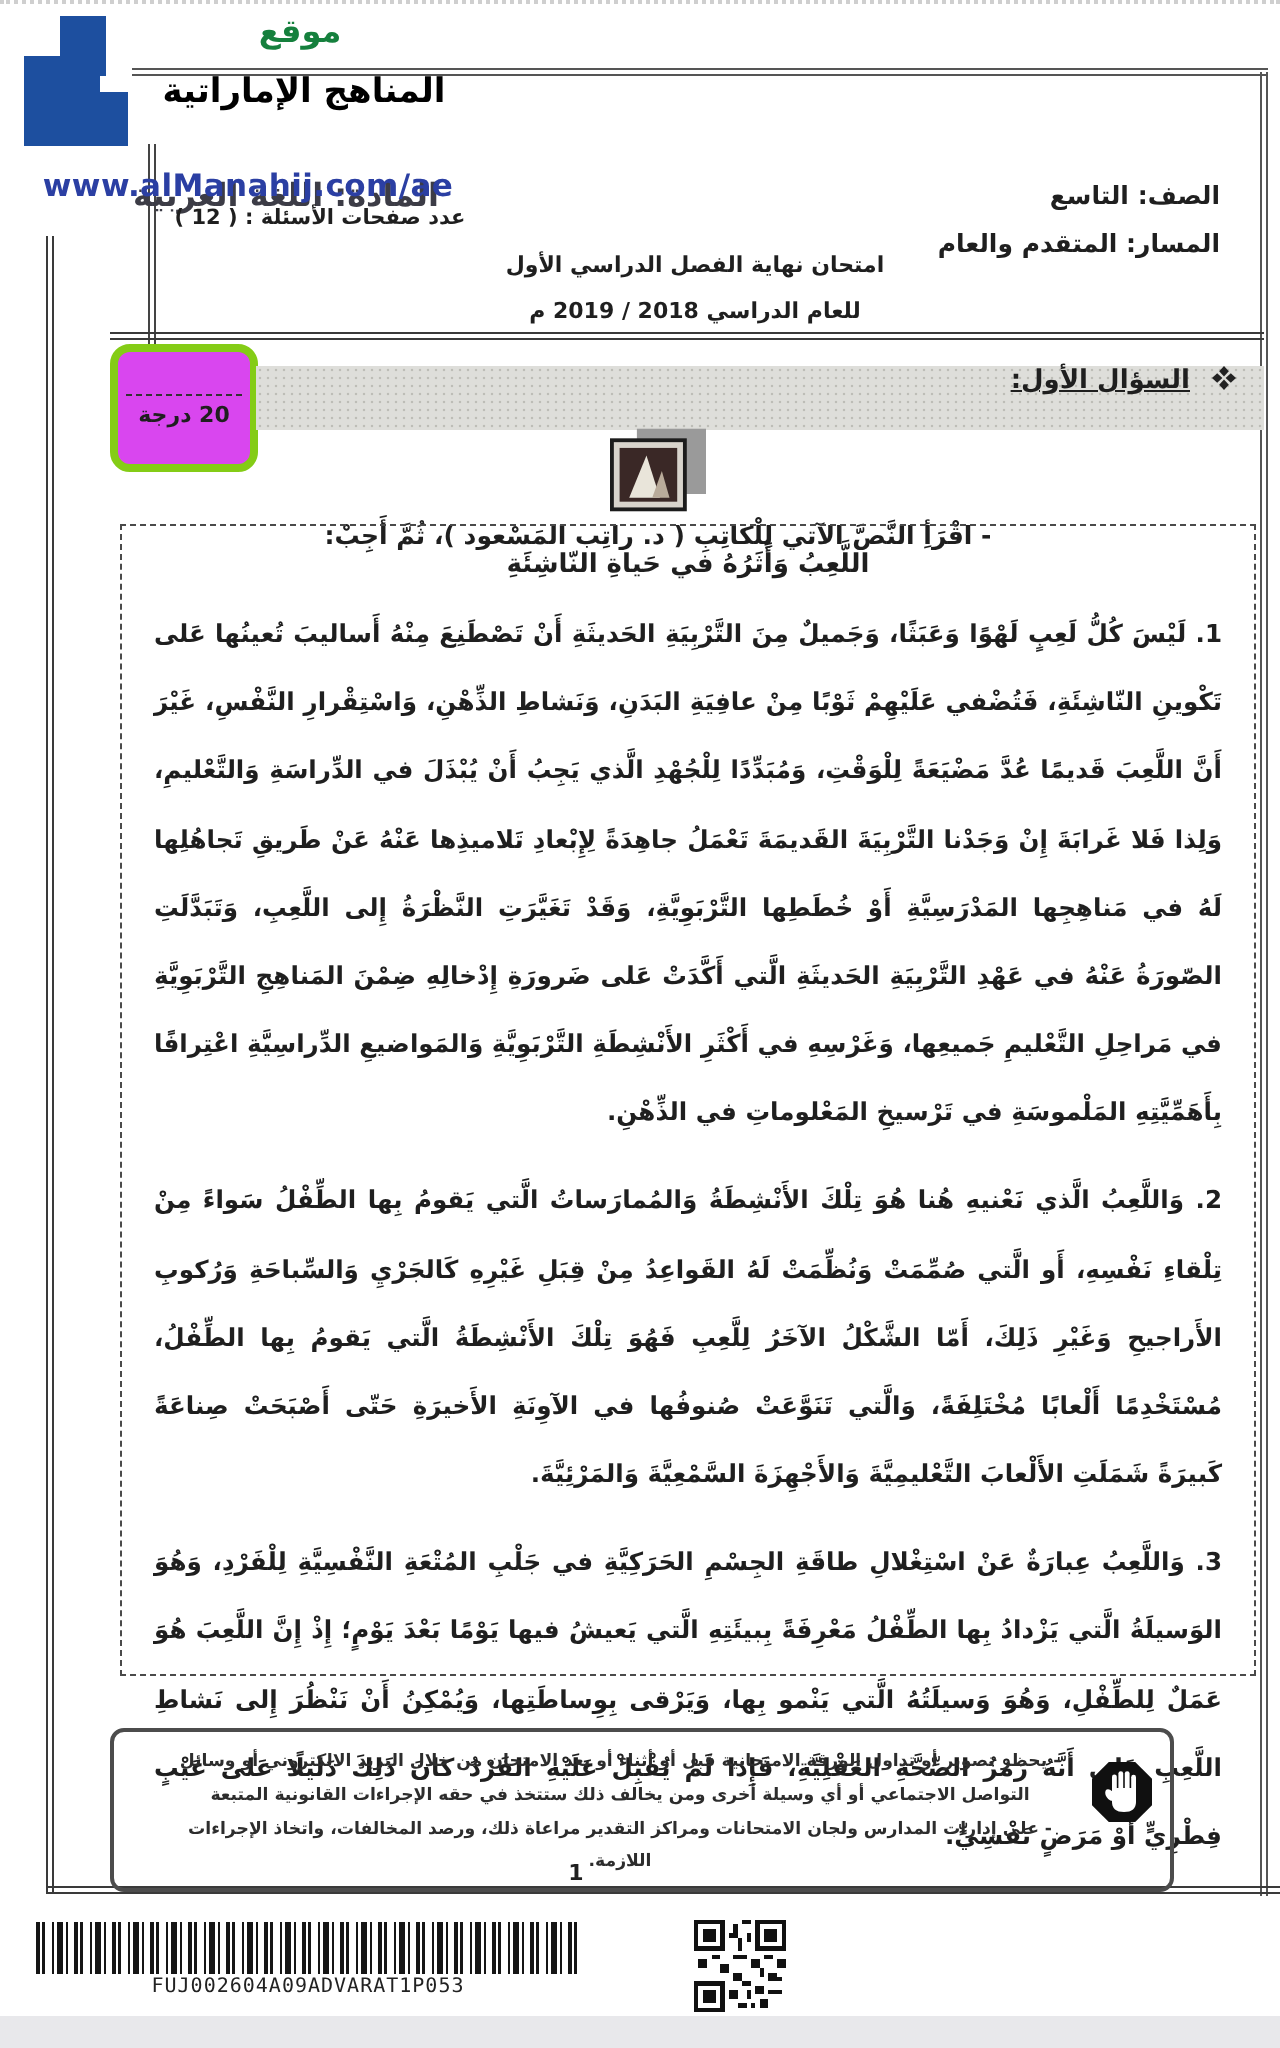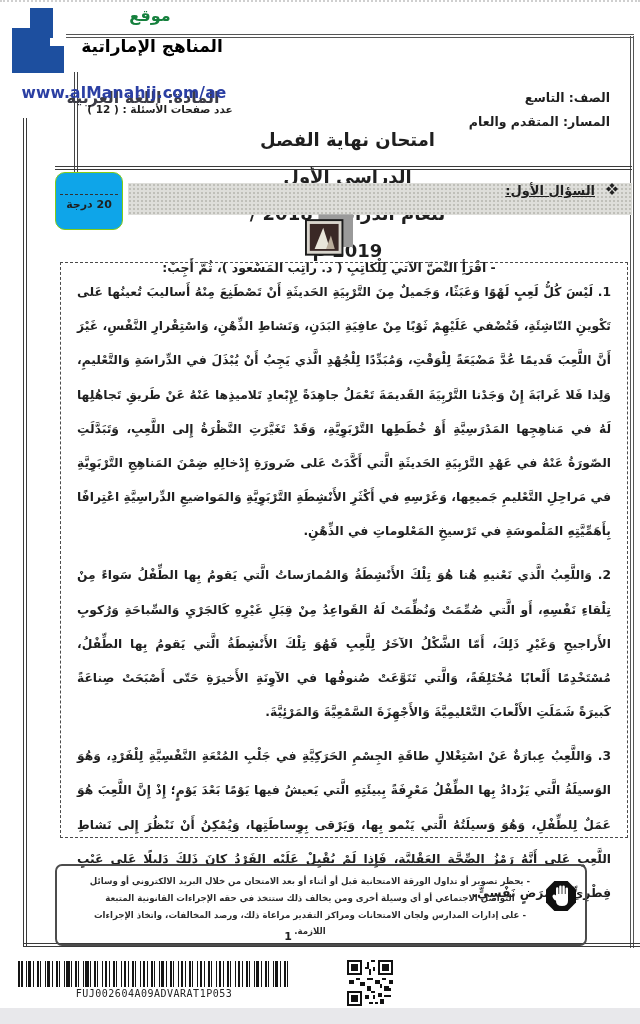--- a/index.html
+++ b/index.html
@@ -23,24 +23,24 @@
   .logo-cross2{left:12px;top:28px;width:38px;height:45px;background:#1d4f9f;}
   .logo-cross3{left:48px;top:46px;width:16px;height:27px;background:#1d4f9f;}
   .logo-stem{left:74px;top:72px;width:2px;height:100px;border-left:1.2px solid #444;border-right:1.2px solid #444;}
   .logo-word{left:100px;top:6px;width:100px;text-align:center;color:#15803d;font-weight:bold;font-size:16px;direction:rtl;}
   .logo-name{left:62px;top:36px;width:180px;text-align:center;color:#000000;font-weight:bold;font-size:17px;direction:rtl;}
   .behind-url{left:58px;top:88px;width:170px;text-align:center;font-size:16px;font-weight:bold;color:#3c3c46;direction:rtl;}
   .logo-url{left:5px;top:84px;width:238px;text-align:center;color:#2b3fa3;font-weight:bold;font-size:15.5px;letter-spacing:.2px;}
   .pages-count{left:80px;top:103px;width:160px;text-align:center;font-size:10.5px;font-weight:bold;direction:rtl;}
   
   .hdr-right{top:86px;left:400px;width:210px;text-align:right;direction:rtl;font-weight:bold;font-size:12.5px;line-height:1.9;}
-  .hdr-center{top:122px;left:225px;width:245px;text-align:center;direction:rtl;font-weight:bold;font-size:18px;line-height:2.05;}
+  .hdr-center{top:122px;left:225px;width:245px;text-align:center;direction:rtl;font-weight:bold;font-size:11px;line-height:2.05;}
   .sep-line{top:166px;left:55px;width:577px;}
   
-  .marks-box{left:55px;top:172px;width:66px;height:56px;border:1px solid #84cc16;border-radius:10px;background:#0ea5e9;}
+  .marks-box{left:55px;top:172px;width:66px;height:56px;border:4px solid #84cc16;border-radius:10px;background:#d946ef;}
   .marks-dash{position:absolute;left:4px;right:4px;top:21px;border-top:1.5px dashed #333;}
   .marks-text{position:absolute;left:0;right:0;top:25px;text-align:center;font-size:11px;font-weight:bold;direction:rtl;}
   .q1-band{left:128px;top:183px;width:504px;height:32px;background:#dededa;
     background-image:radial-gradient(#bdbdb7 0.7px,transparent 0.8px);background-size:4px 4px;
     direction:rtl;display:flex;align-items:flex-start;padding:0 14px 0 0;box-sizing:border-box;}
   .q1-label{font-size:13px;font-weight:bold;text-decoration:underline;margin-right:6px;}
   .instr-row{left:130px;top:214px;width:398px;height:46px;direction:rtl;display:flex;align-items:center;gap:4px;flex-direction:column;}
   .instr-text{font-size:12.5px;font-weight:bold;direction:rtl;}
   
   .passage{left:60px;top:262px;width:568px;height:576px;border:1.6px dashed #4a4a4a;box-sizing:border-box;
@@ -118,20 +118,21 @@
       <rect x="1" y="6" width="38" height="36" fill="#d8d4cc" stroke="#1c1c1c" stroke-width="2"></rect>
       <rect x="5" y="10" width="30" height="28" fill="#3a2826"></rect>
       <polygon points="10,36 19,14 26,36" fill="#e9e5da"></polygon>
       <polygon points="22,36 27,22 31,36" fill="#b9ab9a"></polygon>
     </svg>
   </span>
   <span class="instr-text">- اقْرَأِ النَّصَّ الآتي لِلْكاتِبِ ( د. راتِب المَسْعود )، ثُمَّ أَجِبْ:</span>
 </div>
 
 <div class="abs passage">
+  <div class="passage-title">اللَّعِبُ وَأَثَرُهُ في حَياةِ النّاشِئَةِ</div>
   <p>1. لَيْسَ كُلُّ لَعِبٍ لَهْوًا وَعَبَثًا، وَجَميلٌ مِنَ التَّرْبِيَةِ الحَديثَةِ أَنْ تَصْطَنِعَ مِنْهُ أَساليبَ تُعينُها عَلى تَكْوينِ النّاشِئَةِ، فَتُضْفي عَلَيْهِمْ ثَوْبًا مِنْ عافِيَةِ البَدَنِ، وَنَشاطِ الذِّهْنِ، وَاسْتِقْرارِ النَّفْسِ، غَيْرَ أَنَّ اللَّعِبَ قَديمًا عُدَّ مَضْيَعَةً لِلْوَقْتِ، وَمُبَدِّدًا لِلْجُهْدِ الَّذي يَجِبُ أَنْ يُبْذَلَ في الدِّراسَةِ وَالتَّعْليمِ، وَلِذا فَلا غَرابَةَ إِنْ وَجَدْنا التَّرْبِيَةَ القَديمَةَ تَعْمَلُ جاهِدَةً لِإِبْعادِ تَلاميذِها عَنْهُ عَنْ طَريقِ تَجاهُلِها لَهُ في مَناهِجِها المَدْرَسِيَّةِ أَوْ خُطَطِها التَّرْبَوِيَّةِ، وَقَدْ تَغَيَّرَتِ النَّظْرَةُ إِلى اللَّعِبِ، وَتَبَدَّلَتِ الصّورَةُ عَنْهُ في عَهْدِ التَّرْبِيَةِ الحَديثَةِ الَّتي أَكَّدَتْ عَلى ضَرورَةِ إِدْخالِهِ ضِمْنَ المَناهِجِ التَّرْبَوِيَّةِ في مَراحِلِ التَّعْليمِ جَميعِها، وَغَرْسِهِ في أَكْثَرِ الأَنْشِطَةِ التَّرْبَوِيَّةِ وَالمَواضيعِ الدِّراسِيَّةِ اعْتِرافًا بِأَهَمِّيَّتِهِ المَلْموسَةِ في تَرْسيخِ المَعْلوماتِ في الذِّهْنِ.</p>
   <p>2. وَاللَّعِبُ الَّذي نَعْنيهِ هُنا هُوَ تِلْكَ الأَنْشِطَةُ وَالمُمارَساتُ الَّتي يَقومُ بِها الطِّفْلُ سَواءً مِنْ تِلْقاءِ نَفْسِهِ، أَو الَّتي صُمِّمَتْ وَنُظِّمَتْ لَهُ القَواعِدُ مِنْ قِبَلِ غَيْرِهِ كَالجَرْيِ وَالسِّباحَةِ وَرُكوبِ الأَراجيحِ وَغَيْرِ ذَلِكَ، أَمّا الشَّكْلُ الآخَرُ لِلَّعِبِ فَهُوَ تِلْكَ الأَنْشِطَةُ الَّتي يَقومُ بِها الطِّفْلُ، مُسْتَخْدِمًا أَلْعابًا مُخْتَلِفَةً، وَالَّتي تَنَوَّعَتْ صُنوفُها في الآوِنَةِ الأَخيرَةِ حَتّى أَصْبَحَتْ صِناعَةً كَبيرَةً شَمَلَتِ الأَلْعابَ التَّعْليمِيَّةَ وَالأَجْهِزَةَ السَّمْعِيَّةَ وَالمَرْئِيَّةَ.</p>
   <p>3. وَاللَّعِبُ عِبارَةٌ عَنْ اسْتِغْلالِ طاقَةِ الجِسْمِ الحَرَكِيَّةِ في جَلْبِ المُتْعَةِ النَّفْسِيَّةِ لِلْفَرْدِ، وَهُوَ الوَسيلَةُ الَّتي يَزْدادُ بِها الطِّفْلُ مَعْرِفَةً بِبيئَتِهِ الَّتي يَعيشُ فيها يَوْمًا بَعْدَ يَوْمٍ؛ إِذْ إِنَّ اللَّعِبَ هُوَ عَمَلٌ لِلطِّفْلِ، وَهُوَ وَسيلَتُهُ الَّتي يَنْمو بِها، وَيَرْقى بِوِساطَتِها، وَيُمْكِنُ أَنْ نَنْظُرَ إِلى نَشاطِ اللَّعِبِ عَلى أَنَّهُ رَمْزُ الصِّحَّةِ العَقْلِيَّةِ، فَإِذا لَمْ يُقْبِلْ عَلَيْهِ الفَرْدُ كانَ ذَلِكَ دَليلًا عَلى عَيْبٍ فِطْرِيٍّ أَوْ مَرَضٍ نَفْسِيٍّ.</p>
 </div>
 
 <div class="abs warn-box">
   <div class="stop-wrap">
     <svg width="32" height="32" viewBox="0 0 32 32">
       <polygon points="9.4,1 22.6,1 31,9.4 31,22.6 22.6,31 9.4,31 1,22.6 1,9.4" fill="#101010"></polygon>
       <rect x="11" y="7.2" width="2.4" height="9" rx="1.2" fill="#fff"></rect>

